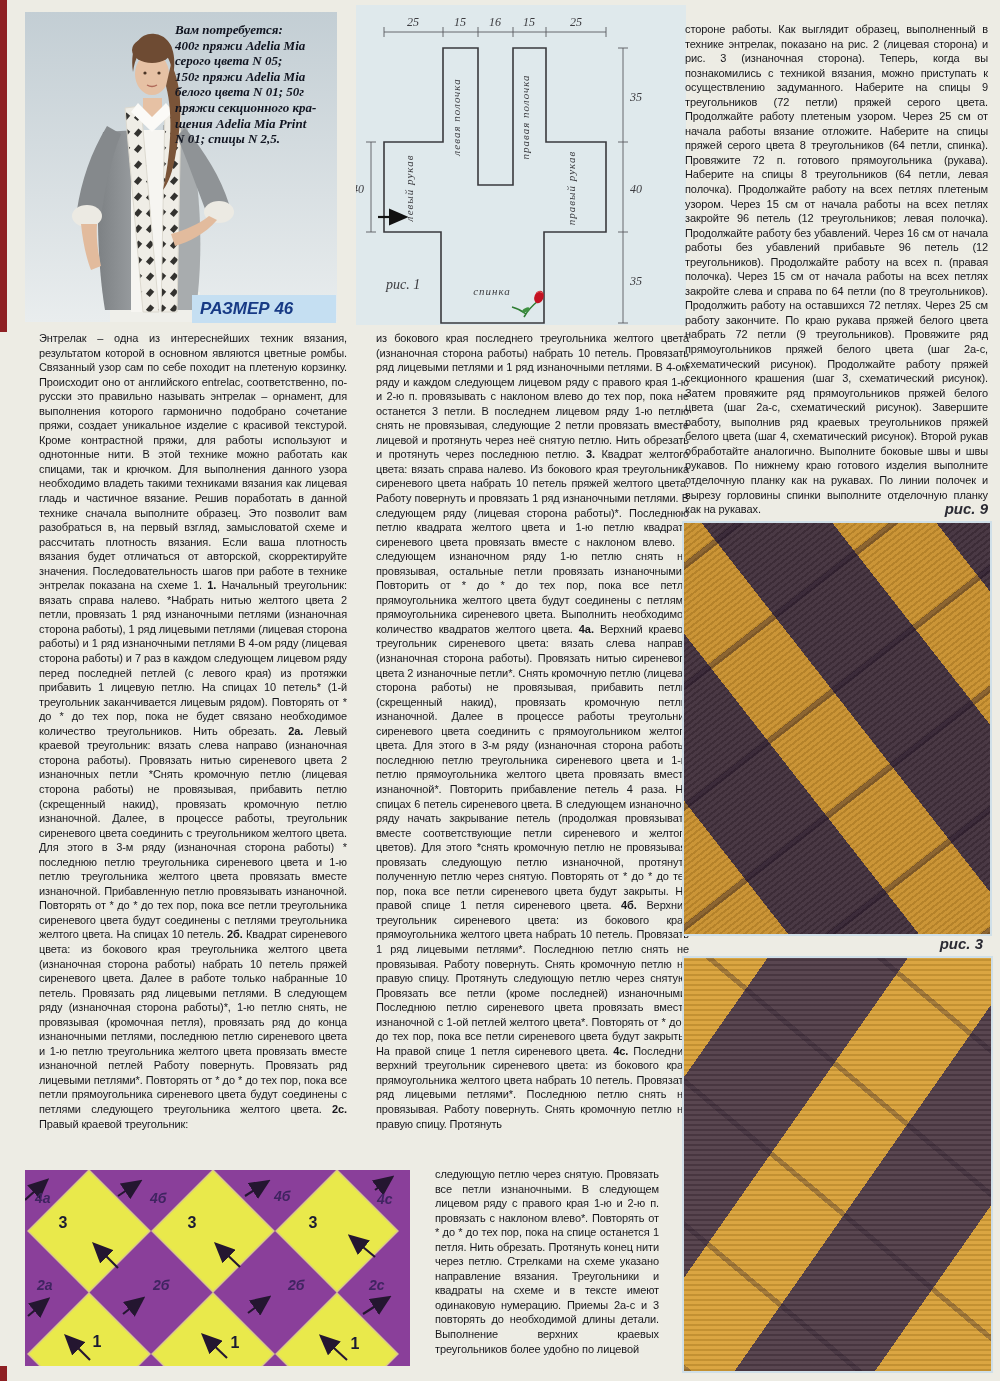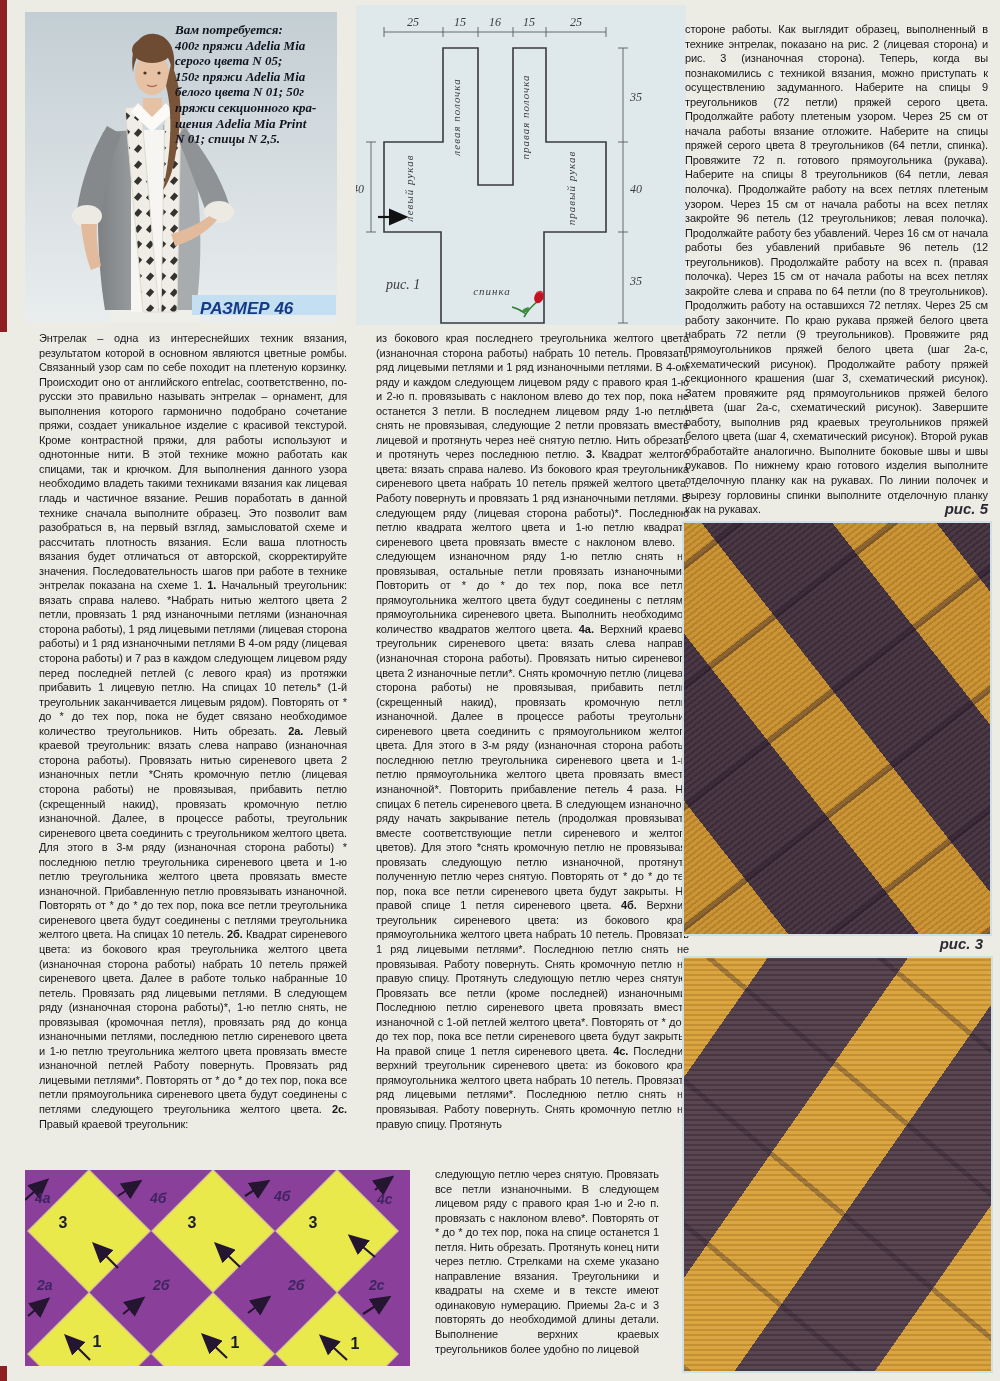--- a/index.html
+++ b/index.html
@@ -6,21 +6,21 @@
   .page{position:relative;width:1000px;height:1381px;background:var(--paper,#edece4);overflow:hidden;
         font-family:"Liberation Sans",sans-serif;color:var(--text,#1a1a1e);}
   .spine{position:absolute;left:0;top:0;width:7px;height:332px;background:var(--spine-red,#8e2023);}
   .spine2{position:absolute;left:0;top:1366px;width:7px;height:15px;background:var(--spine-red,#8e2023);}
 
   
   .model-panel{position:absolute;left:25px;top:12px;width:312px;height:310px;overflow:hidden;}
   .materials{position:absolute;left:175px;top:22px;width:181px;text-align:left;
              font-family:"Liberation Serif",serif;font-style:italic;font-weight:bold;
              font-size:13px;line-height:15.6px;color:#101420;white-space:pre-line;}
-  .size-label{position:absolute;left:192px;top:295px;width:144px;height:20px;background:var(--size-bg,#c5dff2);
+  .size-label{position:absolute;left:192px;top:295px;width:144px;height:28px;background:var(--size-bg,#c5dff2);
               color:var(--size-text,#173a85);font-weight:bold;font-style:italic;font-size:17px;
               line-height:28px;padding-left:8px;box-sizing:border-box;}
 
   
   .fig1{position:absolute;left:356px;top:5px;width:330px;height:320px;background:var(--diagram-bg,#dfe9ec);}
   .fig1 text{font-family:"Liberation Serif",serif;fill:#3c3c40;}
   .dimtxt{font-size:12px;font-style:italic;}
   .parttxt{font-size:11px;font-style:italic;letter-spacing:1px;fill:#4a4a50;}
   .captxt{font-size:14px;font-style:italic;fill:#55555c;}
 
@@ -205,17 +205,17 @@
     <text class="numLbl" x="288" y="58" text-anchor="middle">3</text>
     <text class="stepLbl" x="12" y="120">2а</text>
     <text class="stepLbl" x="128" y="120">2б</text>
     <text class="stepLbl" x="263" y="120">2б</text>
     <text class="stepLbl" x="344" y="120">2с</text>
     <text class="numLbl" x="72" y="177" text-anchor="middle">1</text>
     <text class="numLbl" x="210" y="178" text-anchor="middle">1</text>
     <text class="numLbl" x="330" y="179" text-anchor="middle">1</text>
   </svg>
 
-  <div class="figcap" style="left:880px;top:500px;">рис. 5</div>
+  <div class="figcap" style="left:880px;top:500px;">рис. 9</div>
   <div class="photo photo2"></div>
   <div class="figcap" style="left:875px;top:935px;font-style:italic;">рис. 3</div>
   <div class="photo photo3"></div>
 </div>
 
 </body></html>

